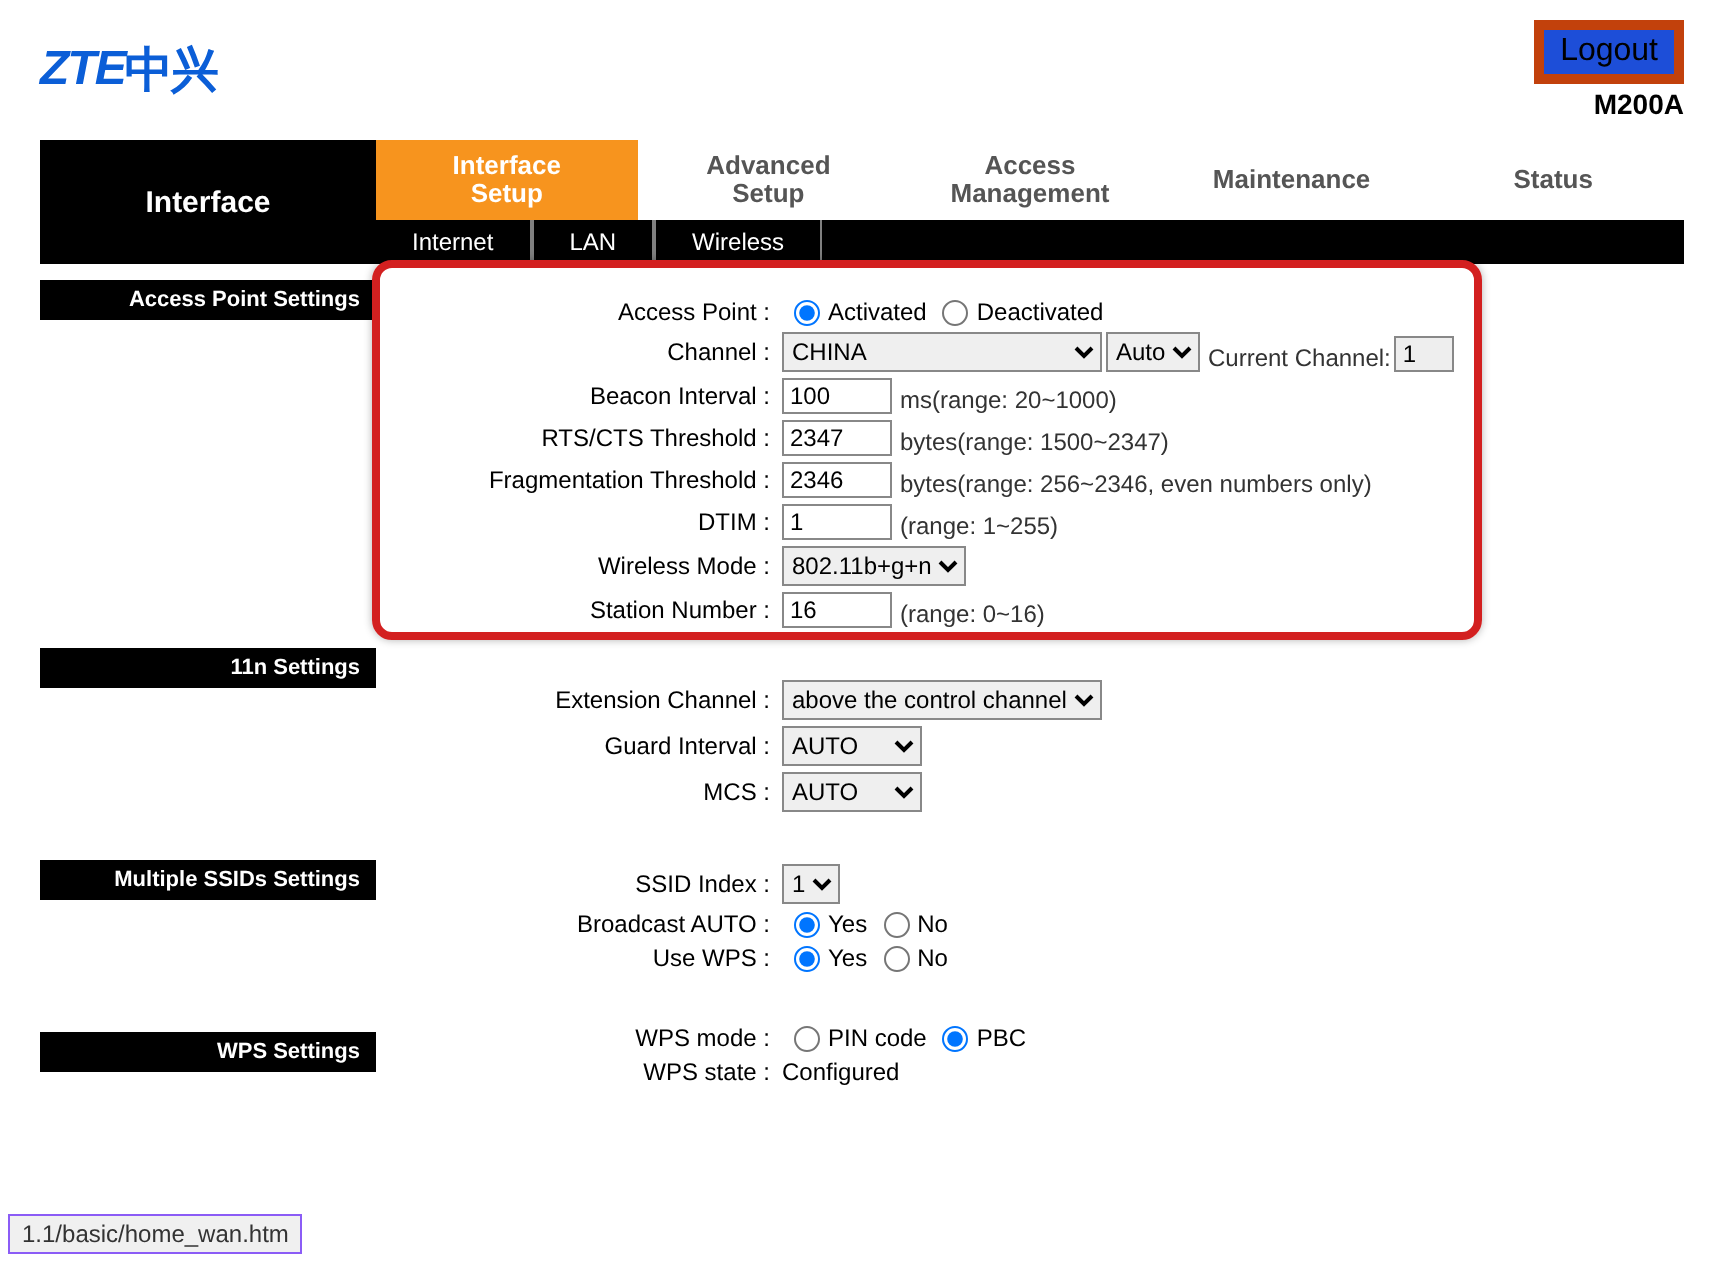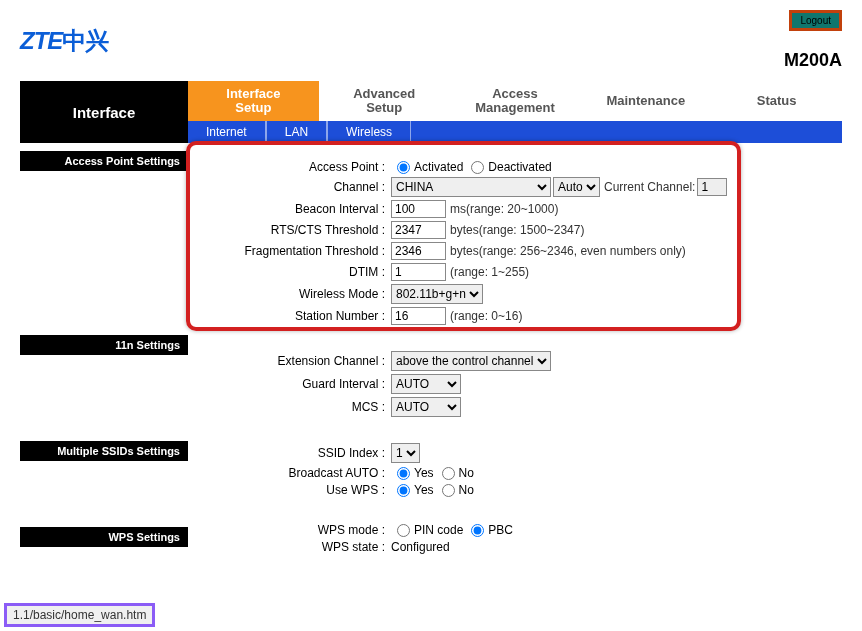--- a/index.html
+++ b/index.html
@@ -2,44 +2,44 @@
 <html><head>
 <meta charset="utf-8">
 <style>
 * { box-sizing: border-box; margin: 0; padding: 0; }
 body { font-family: Arial, sans-serif; font-size: 12px; background: #fff; color: #000; width: 862px; height: 631px; overflow: hidden; position: relative; }
 .page { padding: 10px 20px 0 20px; }
 .header-row { display: flex; justify-content: space-between; align-items: center; margin-bottom: 10px; }
 .logo { font-size: 24px; font-weight: bold; color: #0b5ed7; font-style: italic; letter-spacing: -1px; display:flex; align-items:center; }
 .logo .cn { font-style: normal; color:#0b5ed7;}
 .header-right { text-align: right; }
-.btn-logout { background: #0f766e; border: 3px solid #c2410c; padding: 2px 8px; font-size: 10px; cursor: pointer; }
-.model { font-size: 18px; font-weight: bold; margin-top: 19px; }
+.btn-logout { background: #1d4ed8; border: 5px solid #c2410c; padding: 2px 8px; font-size: 16px; cursor: pointer; }
+.model { font-size: 14px; font-weight: bold; margin-top: 2px; }
 .main-nav { display: flex; }
 .main-nav .side-label { width: 168px; height: 62px; background: #000; color: #fff; font-weight: bold; font-size: 15px; display: flex; align-items: center; justify-content: center; }
 .main-nav .tabs { flex: 1; display: flex; flex-direction: column; }
 .tab-row { display: flex; height: 40px; background: #fff; }
 .tab { flex: 1; display: flex; align-items: center; justify-content: center; font-size: 13px; font-weight: bold; color: #555; cursor: pointer; text-align:center; line-height:1.1; }
 .tab.active { background: #f7941e; color: #fff; }
-.subtab-row { display: flex; height: 22px; background: #1d4ed8; color: #fff; }
+.subtab-row { display: flex; height: 22px; background: #000000; color: #fff; }
 .subtab { padding: 0 18px; display: flex; align-items: center; justify-content: center; font-size: 12px; color: #fff; cursor: pointer; border-left: 1px solid rgba(255,255,255,0.5); border-right: 1px solid rgba(255,255,255,0.5);}
 .subtab:first-child{border-left:none;}
 .content { display: flex; margin-top: 8px; }
 .sidebar { width: 168px; }
 .section-hdr { background: #000; color: #fff; font-size: 11px; font-weight: bold; padding: 4px 8px; margin-bottom: 0; text-align:right; }
 .panel { flex: 1; position: relative; padding-left: 8px; }
 .row { display: flex; align-items: center; margin: 3px 0; font-size: 12px; }
 .row .lbl { width: 195px; text-align: right; padding-right: 6px; white-space: nowrap;}
-.row .ctl { display: flex; align-items: center; gap: 2px; }
+.row .ctl { display: flex; align-items: flex-end; gap: 2px; }
 .row .hint { color: #333; margin-left: 2px; }
 input[type=text] { border: 1px solid #888; padding: 1px 3px; font-size: 12px; width: 55px; height:18px; }
 select { border: 1px solid #888; font-size: 12px; height:20px; }
 input[type=radio] { margin: 0 2px 0 6px; vertical-align: middle; }
 .highlight-box { position: absolute; border: 4px solid #d32020; border-radius: 10px; box-shadow: 0 0 4px rgba(0,0,0,0.3); pointer-events: none; }
-.status-url { position: absolute; bottom: 4px; left: 4px; background: #f0f0f0; padding: 2px 6px; font-size: 12px; color: #333; border:3px solid #8b5cf6; }
+.status-url { position: absolute; bottom: 4px; left: 4px; background: #f0f0f0; padding: 2px 6px; font-size: 12px; color: #333; border:1px solid #8b5cf6; }
 .cc-gap{height:6px;}
 </style>
 </head>
 <body>
 
 <div class="page">
   <div class="header-row">
     <div class="logo">
       <span>ZTE</span>
         <span class="cn">中兴</span>

